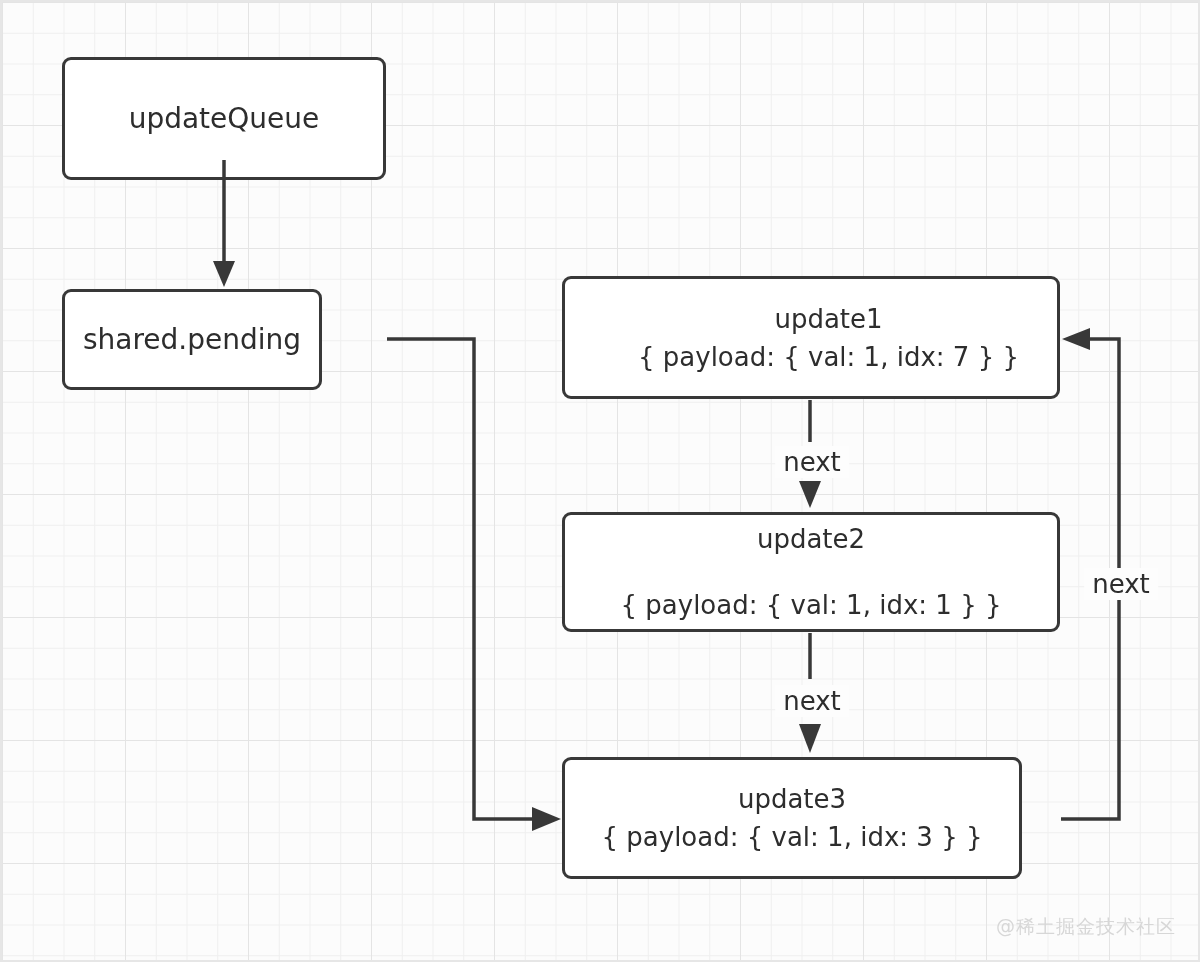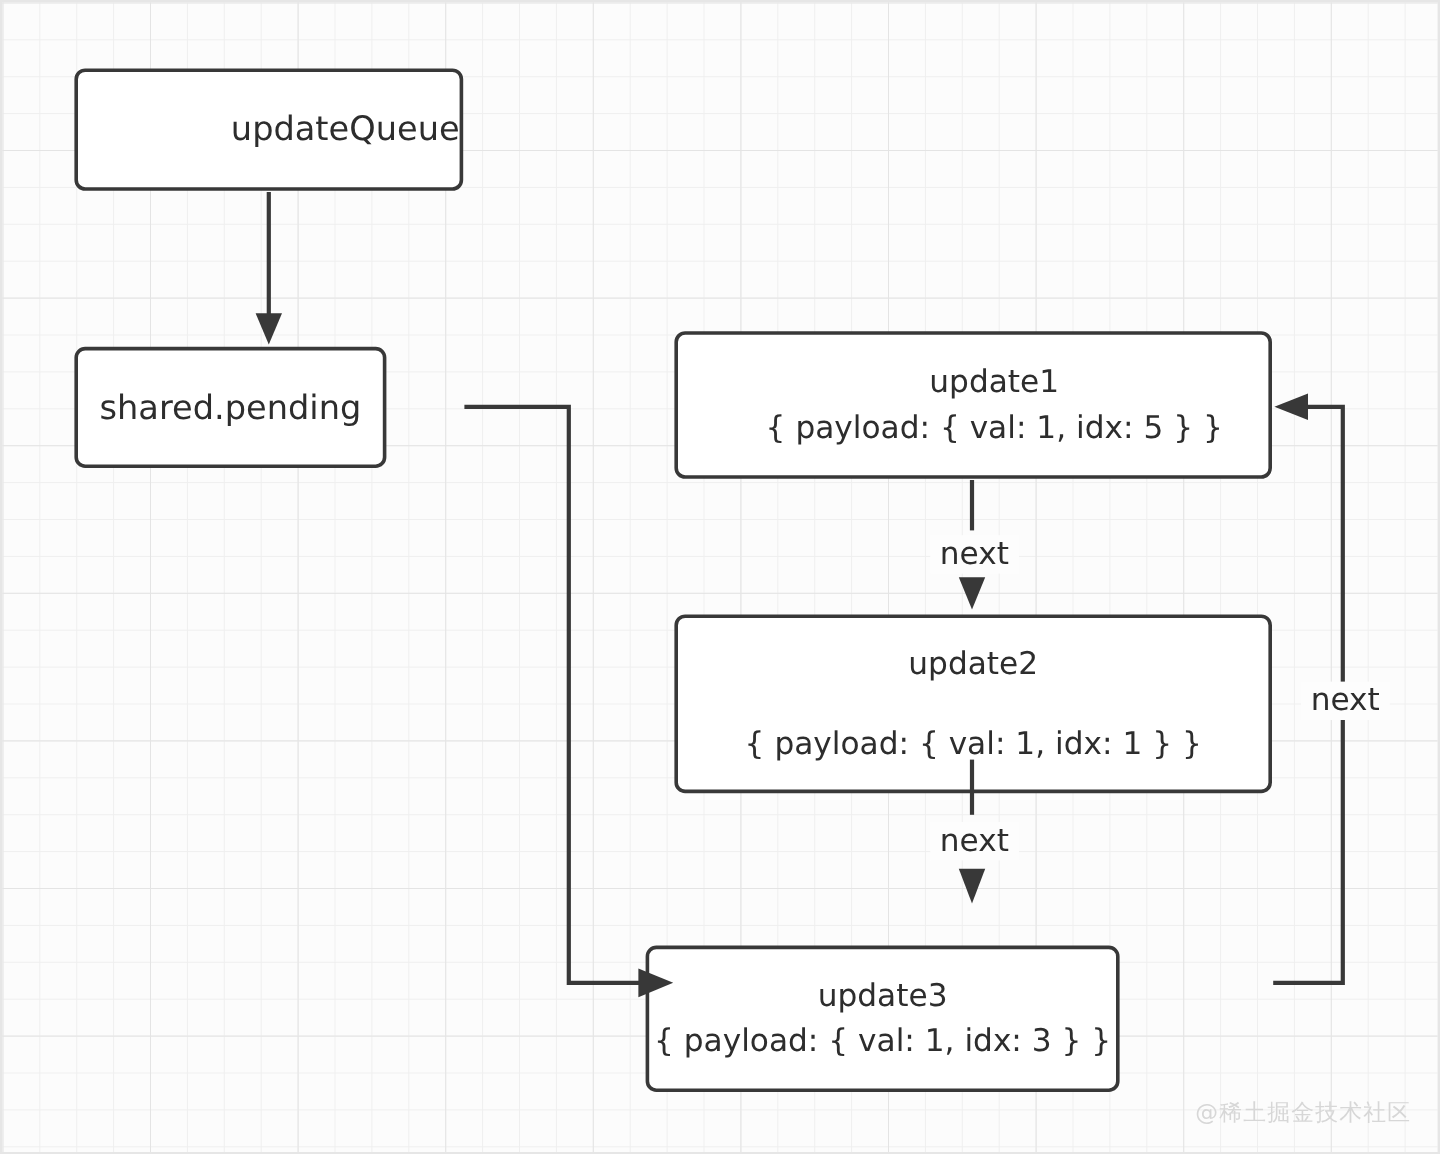--- a/index.html
+++ b/index.html
@@ -49,25 +49,25 @@
     display: flex;
     flex-direction: column;
     align-items: center;
     justify-content: center;
     color: var(--text, #2d2d2d);
     text-align: center;
   }
   .node .title { font-size: 26px; line-height: 38px; white-space: nowrap; }
   .node .payload { font-size: 26px; line-height: 38px; white-space: nowrap; }
   .node.small .title { font-size: 28px; }
-  #node-update-queue  { left: 60px;  top: 55px;  width: 324px; height: 102px; align-items: flex-end; }
+  #node-update-queue  { left: 60px;  top: 55px;  width: 324px; height: 123px; }
   #node-shared-pending{ left: 60px;  top: 287px; width: 260px; height: 101px; }
   #node-update1       { left: 560px; top: 274px; width: 498px; height: 123px; padding-left: 35px; }
-  #node-update2       { left: 560px; top: 510px; width: 498px; height: 149px; gap: 28px; }
-  #node-update3       { left: 536px; top: 755px; width: 395px; height: 122px; margin-top: 31px; }
+  #node-update2       { left: 560px; top: 510px; width: 498px; height: 120px; gap: 28px; }
+  #node-update3       { left: 560px; top: 755px; width: 460px; height: 122px; }
   .edge-label {
     position: absolute;
     z-index: 3;
     transform: translate(-50%, -50%);
     font-size: 26px;
     color: var(--text, #2d2d2d);
     background: #fdfdfd;
     padding: 1px 8px;
     white-space: nowrap;
   }
@@ -94,21 +94,21 @@
   <div class="node small" id="node-update-queue">
     <span class="title">updateQueue</span>
   </div>
 
   <div class="node small" id="node-shared-pending">
     <span class="title">shared.pending</span>
   </div>
 
   <div class="node" id="node-update1">
     <span class="title">update1</span>
-    <span class="payload">{ payload: { val: 1, idx: 5 } }</span>
+    <span class="payload">{ payload: { val: 1, idx: 7 } }</span>
   </div>
 
   <div class="node" id="node-update2">
     <span class="title">update2</span>
     <span class="payload">{ payload: { val: 1, idx: 1 } }</span>
   </div>
 
   <div class="node" id="node-update3">
     <span class="title">update3</span>
     <span class="payload">{ payload: { val: 1, idx: 3 } }</span>

